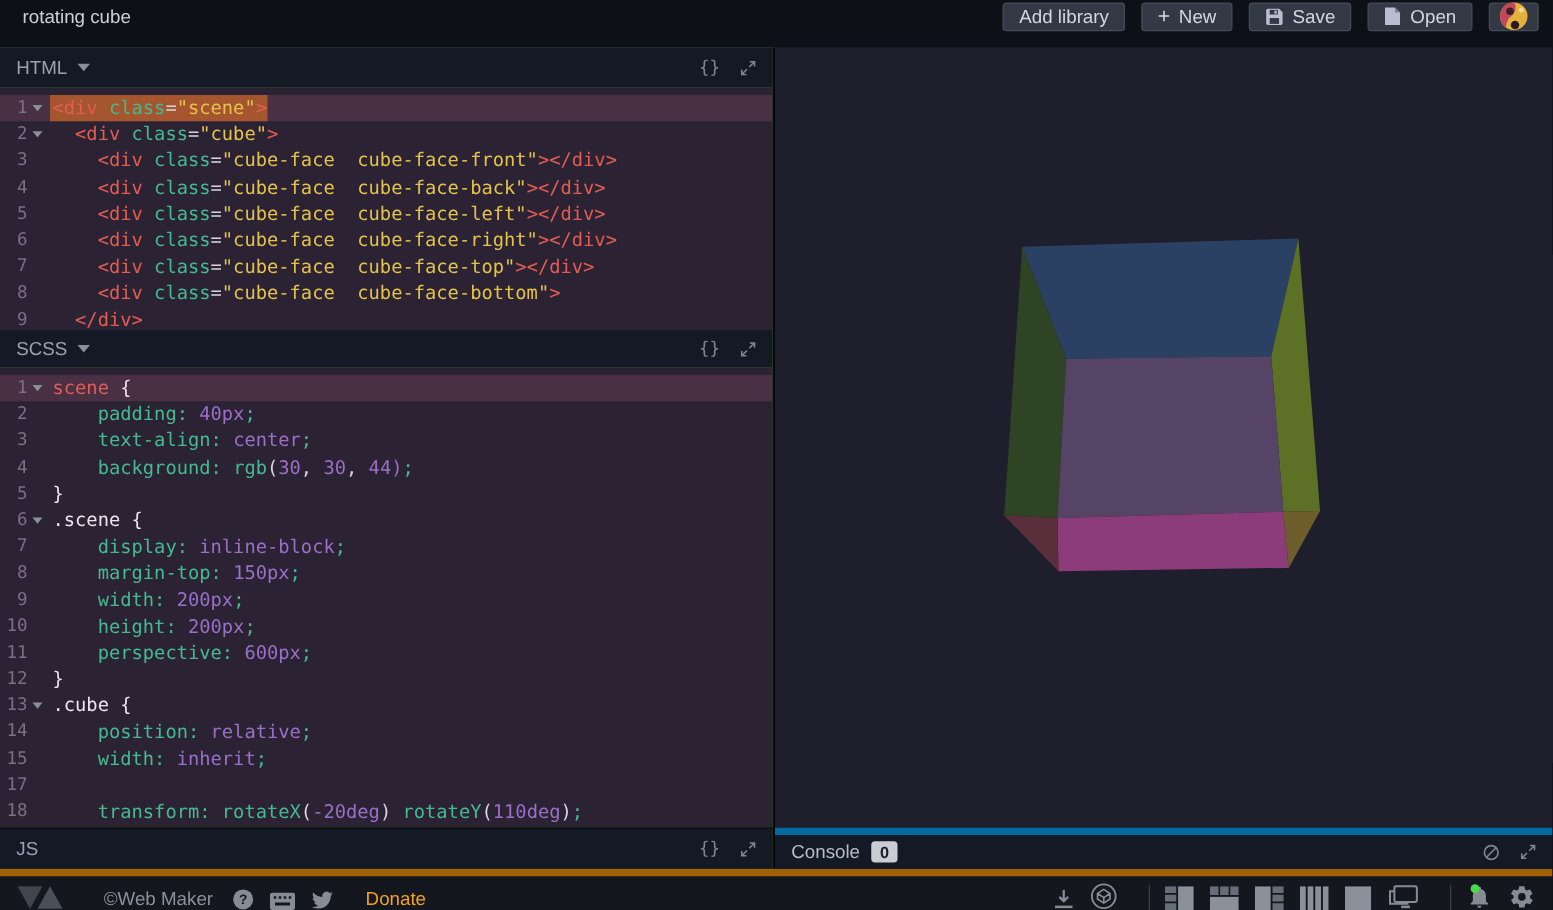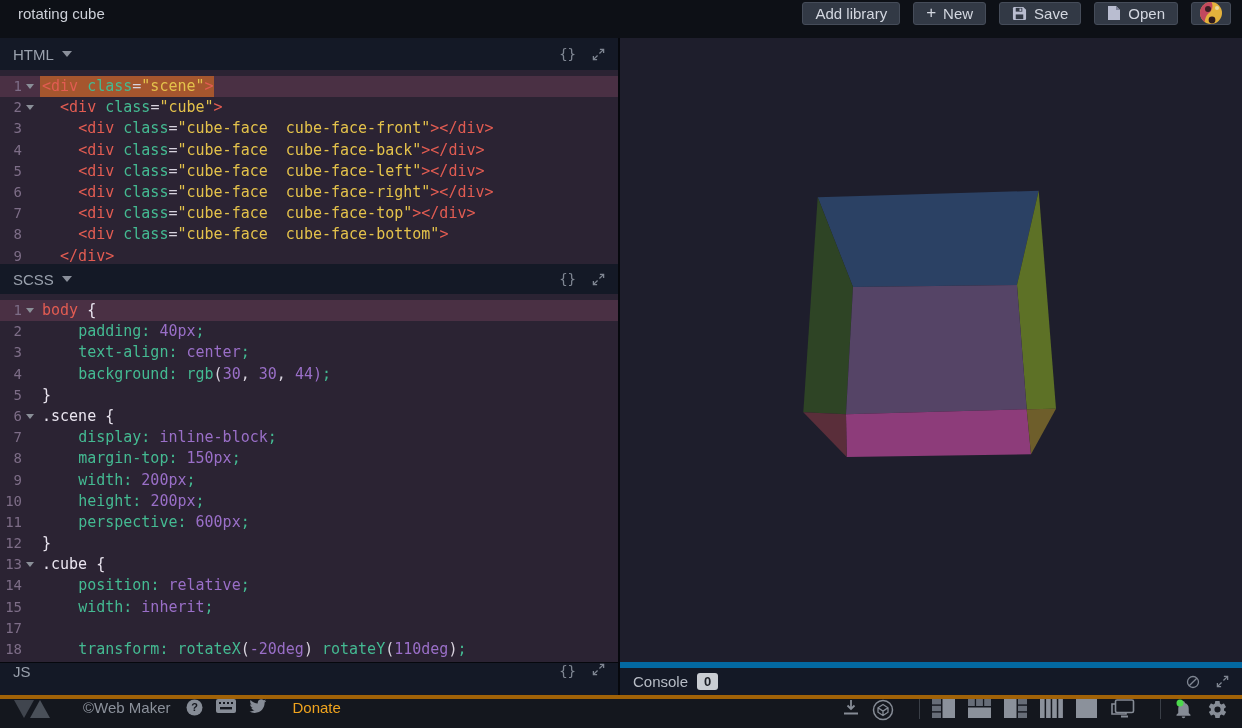--- a/index.html
+++ b/index.html
@@ -39,33 +39,33 @@
   .cm-lineno { width:22px; text-align:right; color:#7d6d87; font-size:14px; }
   .cm-fold { width:16px; display:flex; justify-content:center; align-items:center; }
   .cm-fold.has::after { content:''; width:0; height:0; border-left:4px solid transparent;
                         border-right:4px solid transparent; border-top:5px solid #8a8f98; }
   .cm-code { white-space:pre; padding-left:2px; }
   .cm-mark { background:#a5562e; }
   .tk-r { color:#e25c52; } .tk-g { color:#44ba92; } .tk-y { color:#e4c24b; }
   .tk-p { color:#9a6fc8; } .tk-w { color:#d8d3de; } .tk-wb { color:#eae5f0; }
 
   .js-bar { height:33px; background:#141926; border-top:1px solid #06080d; display:flex;
-            align-items:flex-start; padding:0 13px; color:#9aa1ad; font-size:15px; flex:none; }
+            align-items:center; padding:0 13px; color:#9aa1ad; font-size:15px; flex:none; }
 
   
   .preview-pane { flex:1; position:relative; background:#1e1e2c; }
   .preview-pane svg { position:absolute; left:0; top:0; }
   .console-bar { height:33px; background:#141926; border-top:6px solid #0369a1; display:flex;
                  align-items:center; padding:0 13px; color:#b7bcc5; font-size:15px; flex:none; }
   .console-badge { background:#c9cdd3; color:#1b1e26; font-weight:bold; font-size:13px;
                    border-radius:3px; padding:1px 7px; margin-left:9px; }
 
   
-  .footer { height:33px; background:#14171e; border-top:4px solid #a16207; display:flex;
-            align-items:flex-start; padding:0 12px 0 14px; }
+  .footer { height:33px; background:#14171e; border-top:6px solid #a16207; display:flex;
+            align-items:flex-end; padding:0 12px 0 14px; }
   .copyright { color:#8b919b; font-size:15px; margin:0 16px 0 10px; }
   .f-icon { display:flex; align-items:center; margin-right:13px; cursor:pointer; }
   .donate { color:#f0a41e; font-size:15px; margin-left:12px; cursor:pointer; }
   .footer .push { flex:1; }
   .vsep { width:1px; height:20px; background:#3a3f47; margin:0 12px; }
 </style>
 </head>
 <body>
 
 <div class="topbar">
@@ -216,21 +216,21 @@
               <path d="M8.5 1.5h4v4M12.5 1.5L8 6M5.5 12.5h-4v-4M1.5 12.5L6 8" stroke="#7f8692" stroke-width="1.4" fill="none"></path>
             </svg>
         </span>
       </div>
       <div class="code-area">
           <div class="cm-line cm-active">
             <span class="cm-gutter">
               <span class="cm-lineno">1</span>
               <span class="cm-fold has"></span>
             </span>
-            <span class="cm-code"><span class="tk-r">body</span><span class="tk-w"> </span><span class="tk-wb">{</span></span>
+            <span class="cm-code"><span class="tk-r">scene</span><span class="tk-w"> </span><span class="tk-wb">{</span></span>
           </div>
           <div class="cm-line">
             <span class="cm-gutter">
               <span class="cm-lineno">2</span>
               <span class="cm-fold"></span>
             </span>
             <span class="cm-code"><span class="tk-w">    </span><span class="tk-g">padding</span><span class="tk-g">:</span><span class="tk-w"> </span><span class="tk-p">40px</span><span class="tk-g">;</span></span>
           </div>
           <div class="cm-line">
             <span class="cm-gutter">

